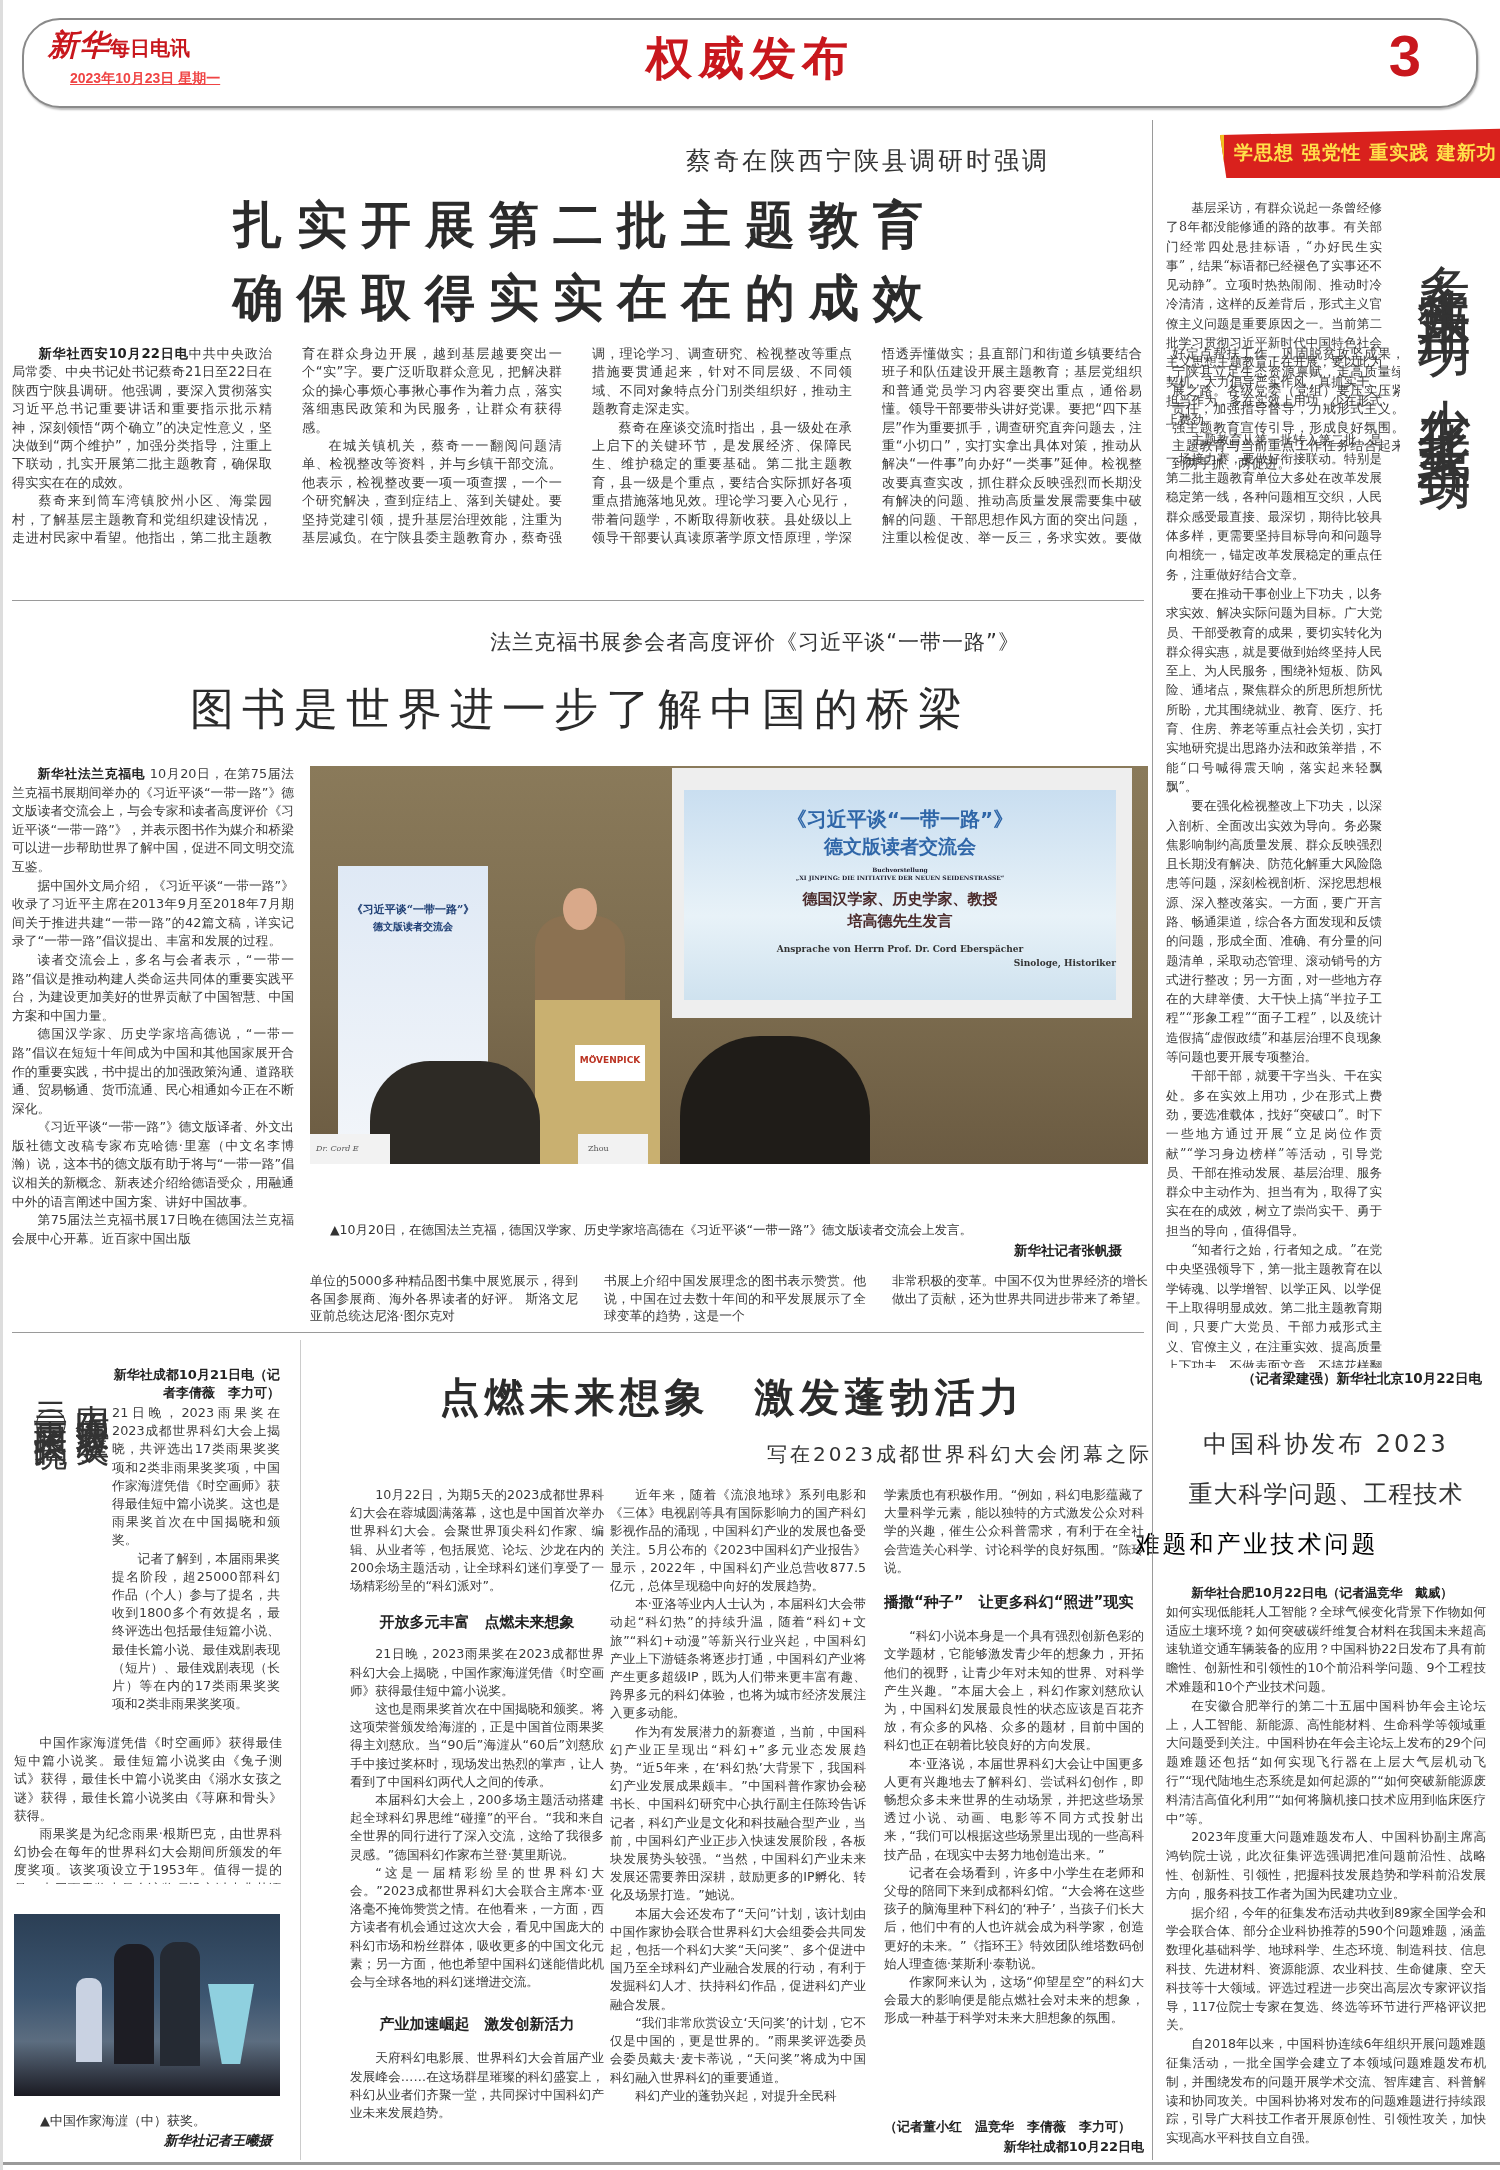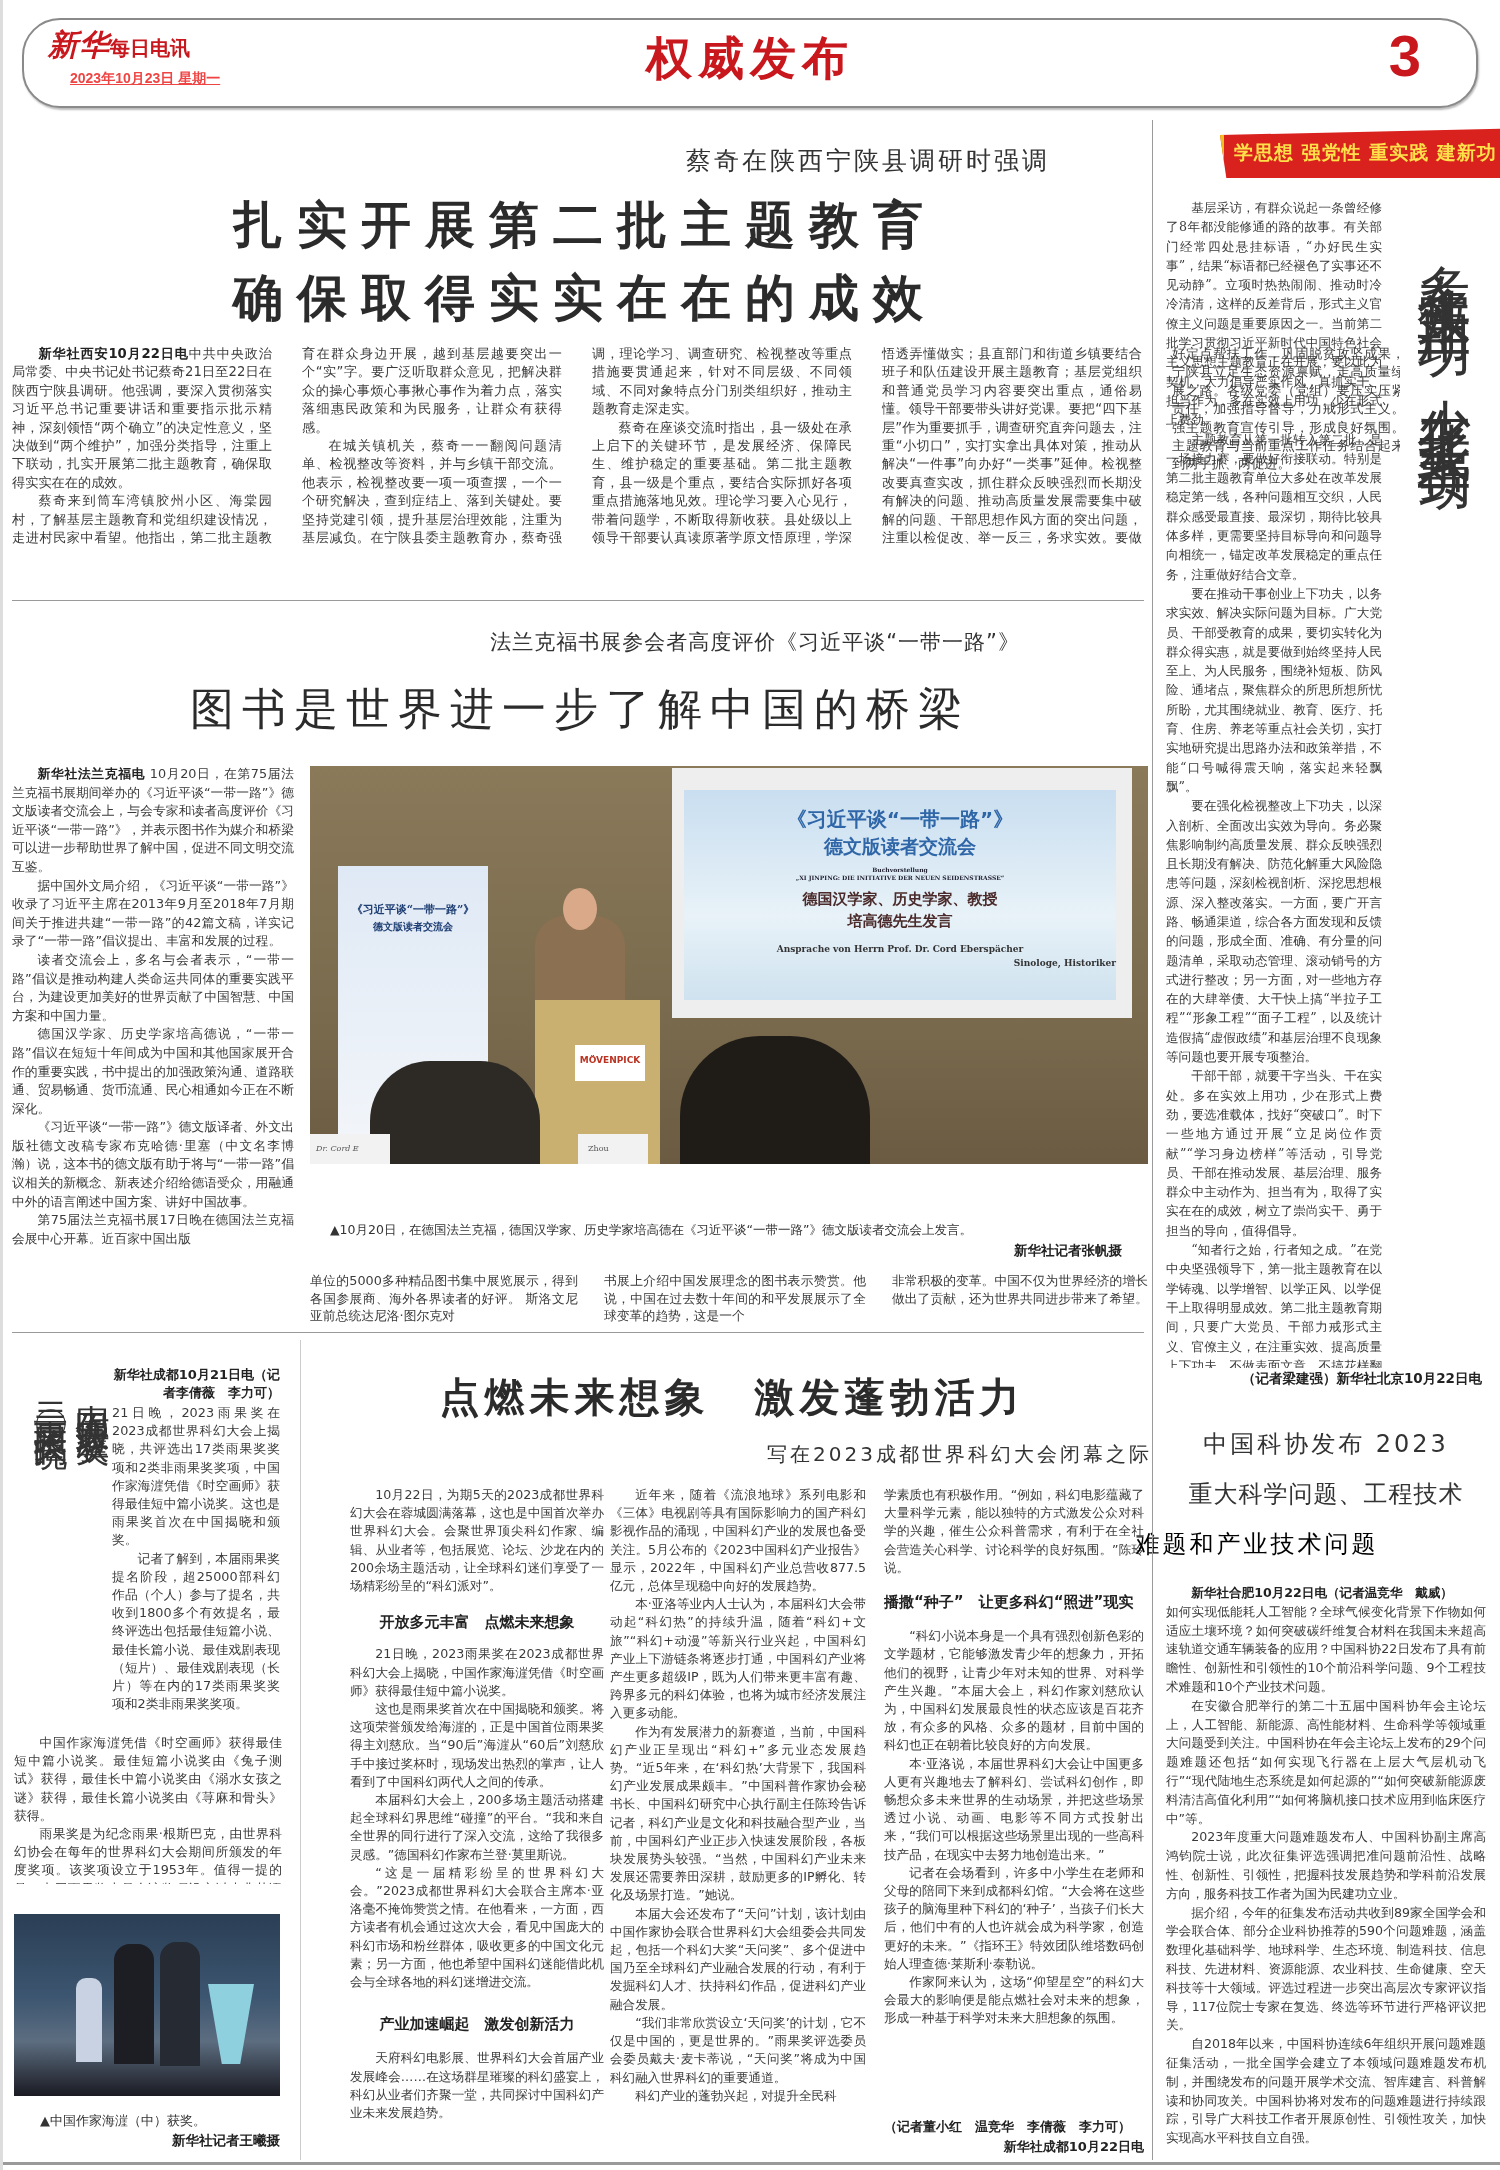--- a/index.html
+++ b/index.html
@@ -127,21 +127,21 @@
   <p>中国作家海漄凭借《时空画师》获得最佳短中篇小说奖。最佳短篇小说奖由《兔子测试》获得，最佳长中篇小说奖由《溺水女孩之谜》获得，最佳长篇小说奖由《荨麻和骨头》获得。</p>
   <p>雨果奖是为纪念雨果·根斯巴克，由世界科幻协会在每年的世界科幻大会期间所颁发的年度奖项。该奖项设立于1953年。值得一提的是，本届雨果奖也是自该奖项设立以来非英语会员参与人数最多的一次雨果奖评选。</p>
 </div>
 <div class="abs photo" style="left:14px; top:1914px; width:266px; height:182px; background:linear-gradient(180deg,#2b3f55 0%,#3c5570 45%,#5c6d80 70%,#1a1a22 100%);">
   <div class="abs" style="left:100px; top:30px; width:40px; height:120px; background:#1d1d24; border-radius:16px 16px 0 0;"></div>
   <div class="abs" style="left:146px; top:28px; width:40px; height:124px; background:#252a33; border-radius:16px 16px 0 0;"></div>
   <div class="abs" style="left:62px; top:64px; width:26px; height:84px; background:#c9d2e2; border-radius:10px 10px 0 0;"></div>
   <div class="abs" style="left:194px; top:70px; width:46px; height:80px; background:#8fd0df; clip-path:polygon(0 0,100% 0,70% 100%,30% 100%);"></div>
 </div>
 <div class="abs" style="left:40px; top:2112px; width:240px; font-size:13px; color:#333;">▲中国作家海漄（中）获奖。</div>
-<div class="abs credit" style="left:40px; top:2132px; width:240px;">新华社记者王曦摄</div>
+<div class="abs credit" style="left:32px; top:2132px; width:240px;font-style:italic;">新华社记者王曦摄</div>
 
 <div class="abs headline" style="left:312px; top:1370px; width:840px; font-size:40px; letter-spacing:5px;">点燃未来想象　激发蓬勃活力</div>
 <div class="abs kicker" style="left:312px; top:1441px; width:840px; font-size:20px;">写在2023成都世界科幻大会闭幕之际</div>
 
 <div class="abs txt" style="left:328px; top:1486px; width:254px; font-size:12.6px; line-height:18.2px;margin-left:22px;">
   <p>10月22日，为期5天的2023成都世界科幻大会在蓉城圆满落幕，这也是中国首次举办世界科幻大会。会聚世界顶尖科幻作家、编辑、从业者等，包括展览、论坛、沙龙在内的200余场主题活动，让全球科幻迷们享受了一场精彩纷呈的“科幻派对”。</p>
   <div class="subhead" style="margin:18px 0 14px;">开放多元丰富　点燃未来想象</div>
   <p>21日晚，2023雨果奖在2023成都世界科幻大会上揭晓，中国作家海漄凭借《时空画师》获得最佳短中篇小说奖。</p>
   <p>这也是雨果奖首次在中国揭晓和颁奖。将这项荣誉颁发给海漄的，正是中国首位雨果奖得主刘慈欣。当“90后”海漄从“60后”刘慈欣手中接过奖杯时，现场发出热烈的掌声，让人看到了中国科幻两代人之间的传承。</p>
   <p>本届科幻大会上，200多场主题活动搭建起全球科幻界思维“碰撞”的平台。“我和来自全世界的同行进行了深入交流，这给了我很多灵感。”德国科幻作家布兰登·莫里斯说。</p>

